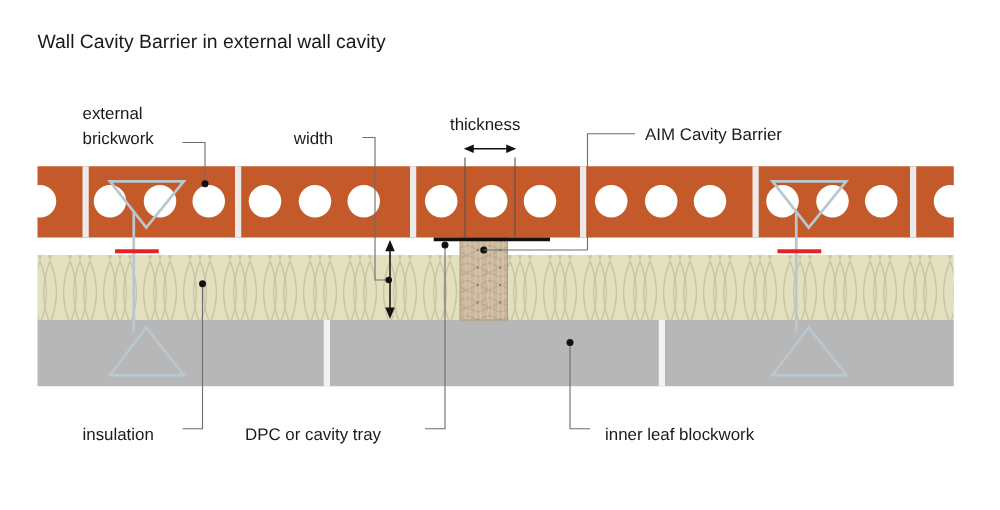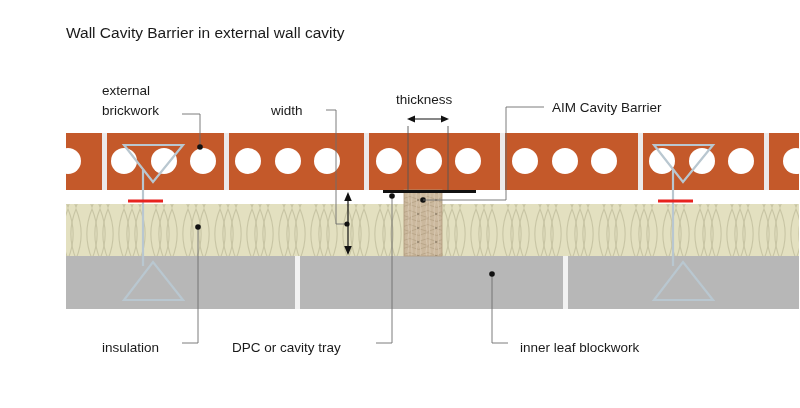--- a/index.html
+++ b/index.html
@@ -2,21 +2,21 @@
 <html><head>
 <meta charset="utf-8">
 <style>
   html,body{margin:0;padding:0;}
   body{
     width:800px;height:408px;
     background:#ffffff;
     font-family:"Liberation Sans", sans-serif;
     overflow:hidden;
   }
-  #stage{position:relative;width:717px;height:408px;margin-left:36px;}
+  #stage{position:relative;width:717px;height:408px;}
   svg#diagram{position:absolute;left:0;top:0;width:800px;height:408px;display:block;}
   .ttl{font-family:"Liberation Sans",sans-serif;font-size:15.5px;fill:#1a1a1a;}
   .lbl{font-family:"Liberation Sans",sans-serif;font-size:13.5px;fill:#1a1a1a;}
 </style>
 </head>
 <body>
 
 <div id="stage">
   <svg id="diagram" viewBox="0 0 800 408">
     <defs>

